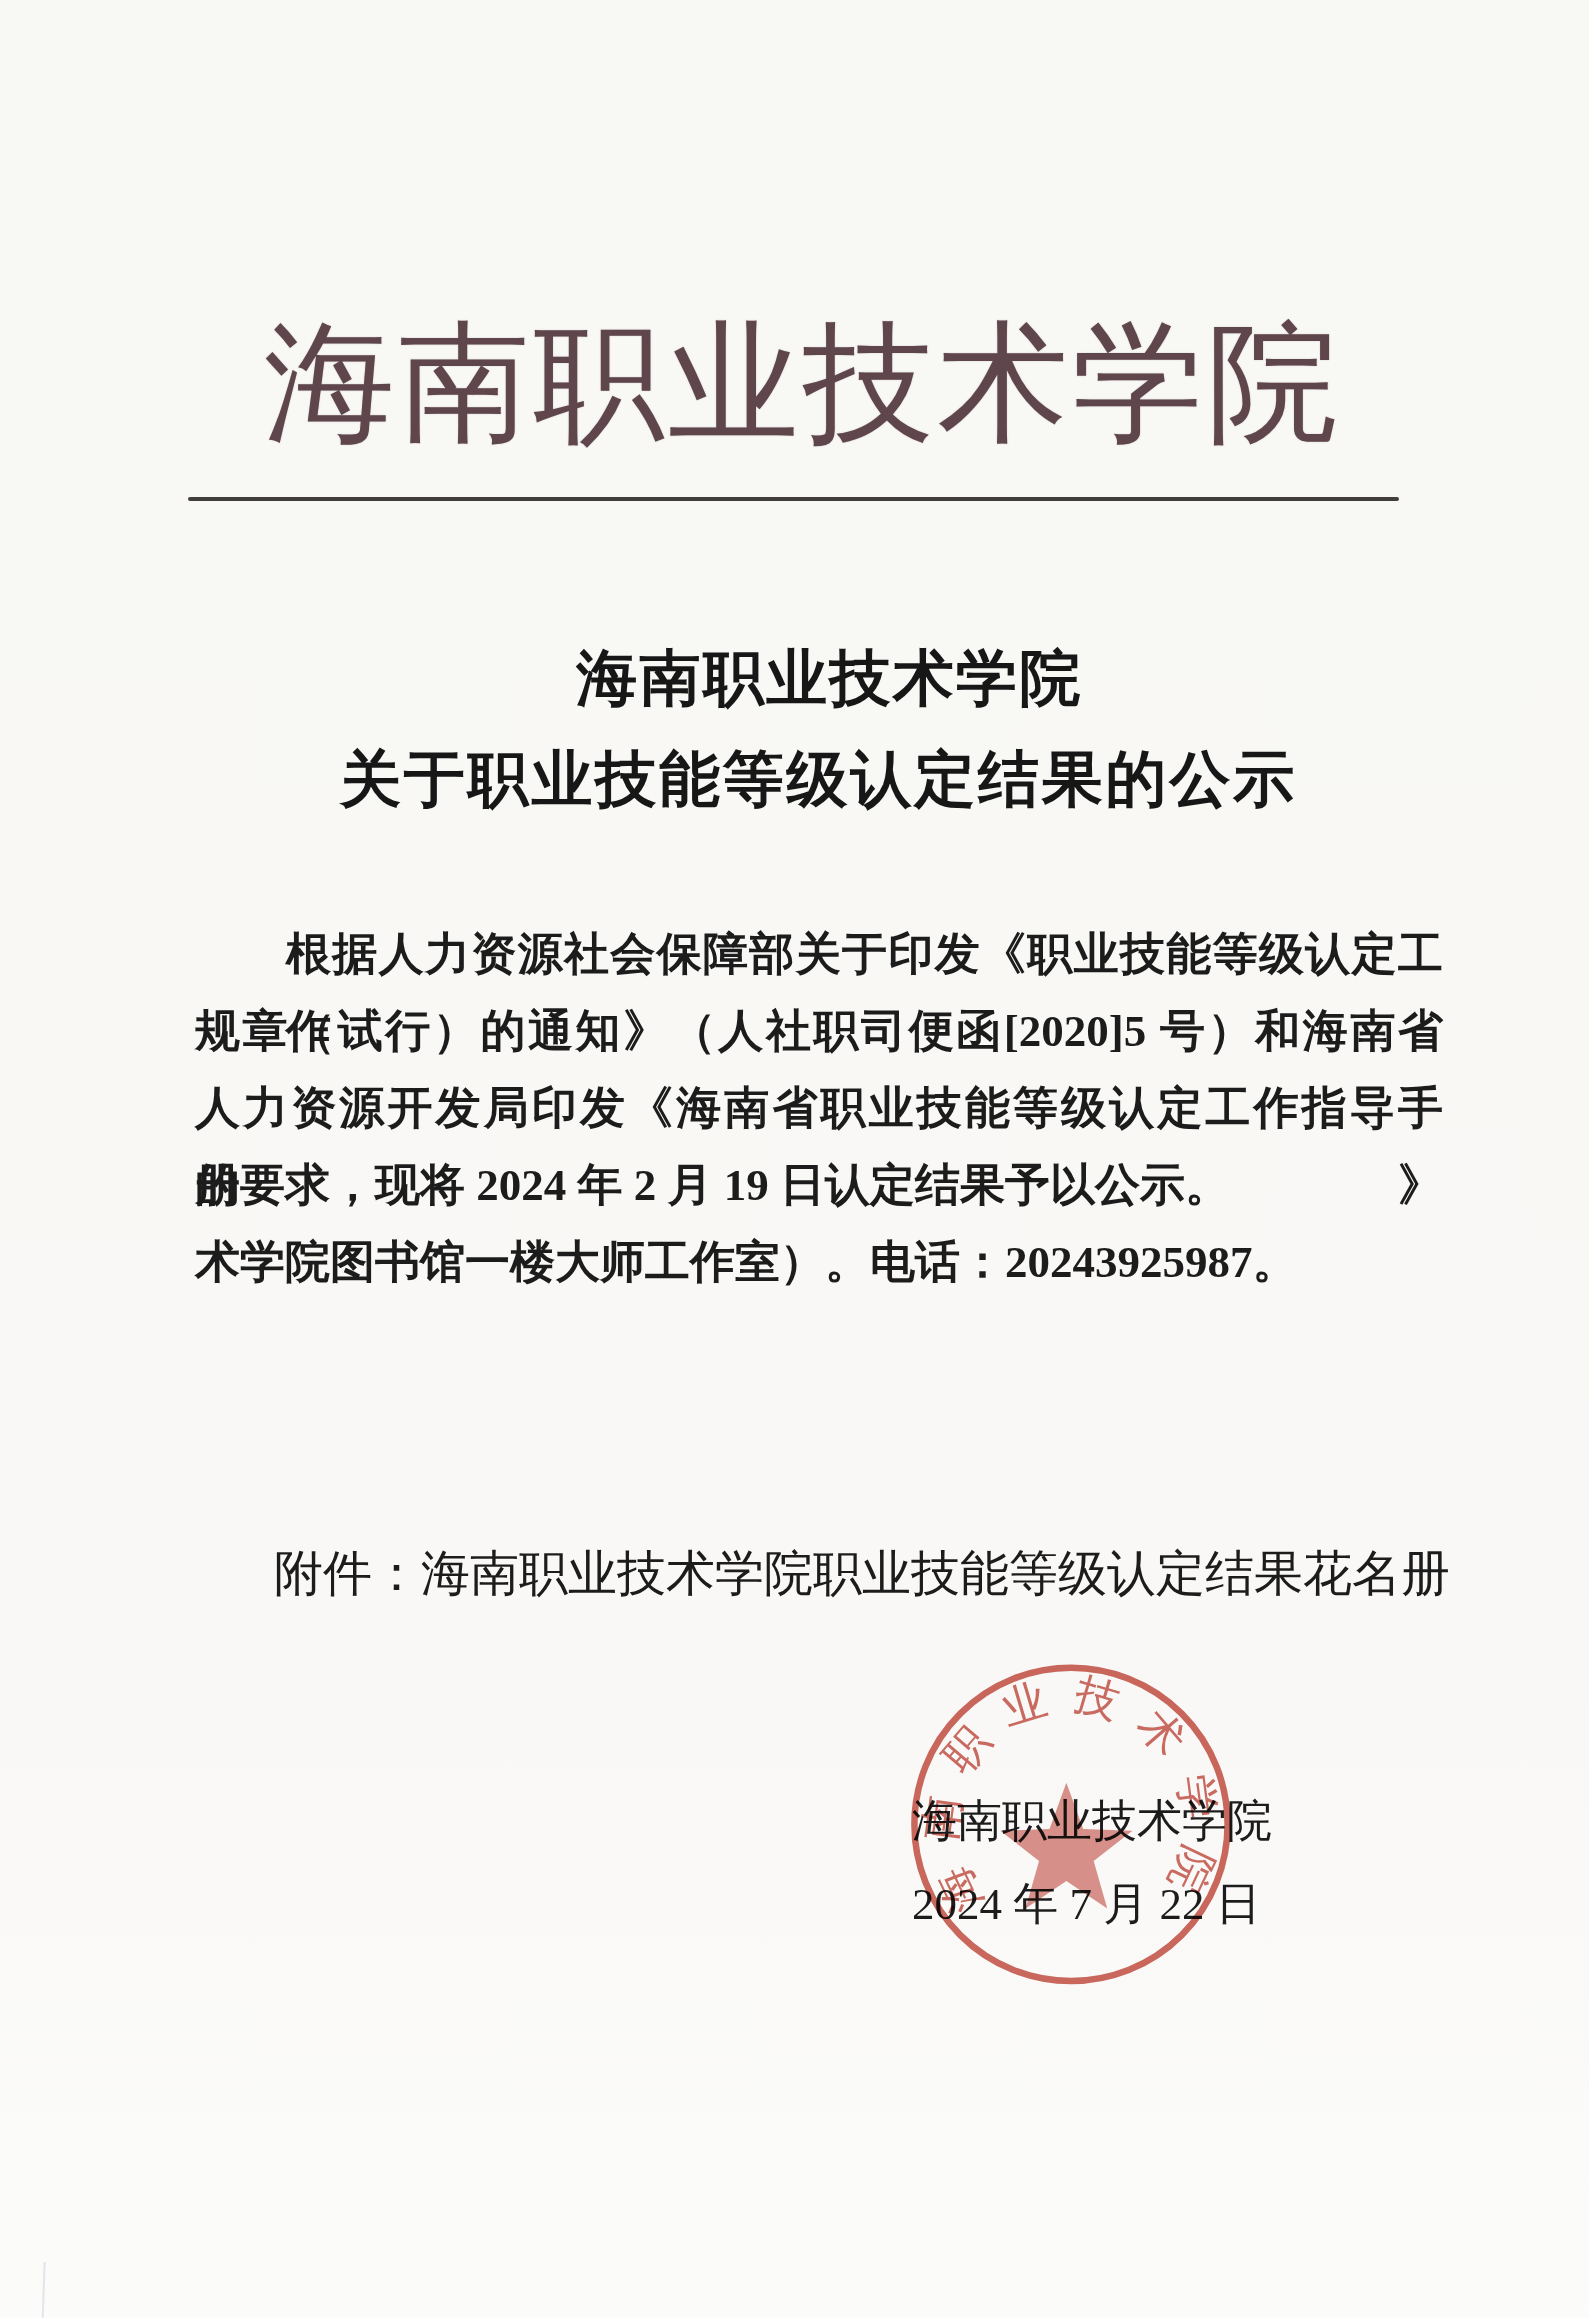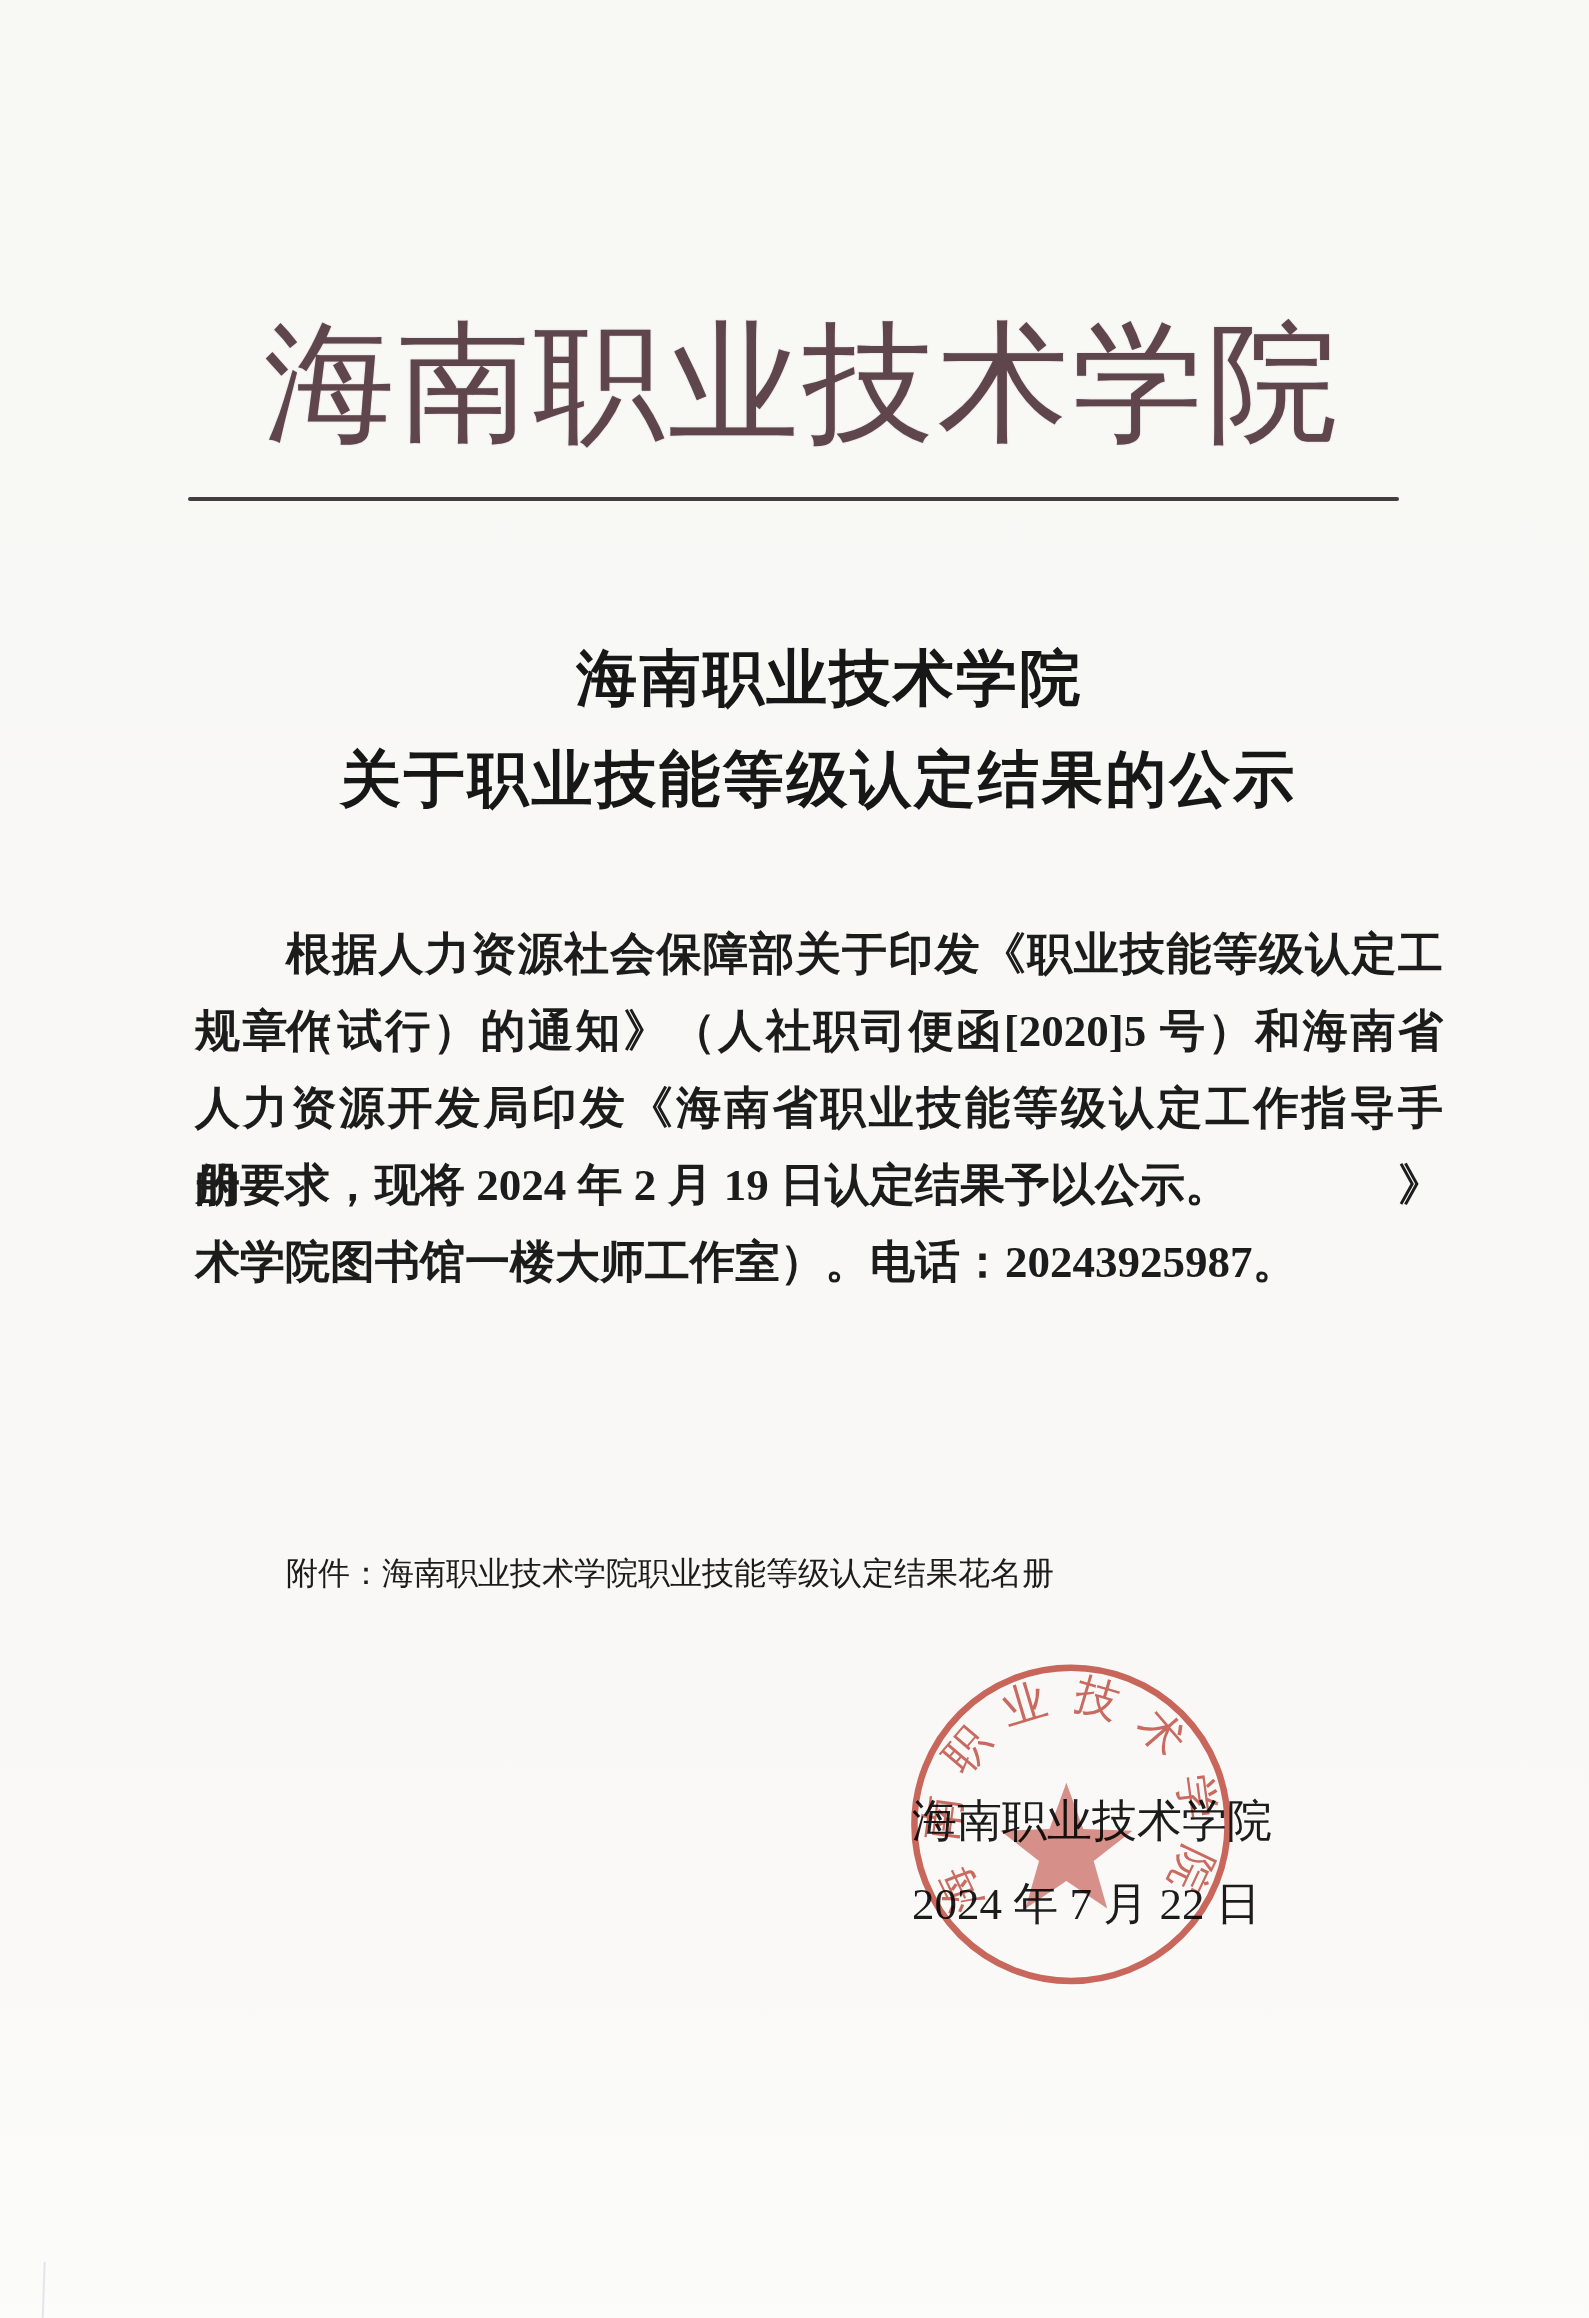--- a/index.html
+++ b/index.html
@@ -90,26 +90,26 @@
     white-space: normal;
     text-align: justify;
     text-align-last: justify;
   }
   .bline.indent {
     padding-left: 91px;
   }
   
   .attachment {
     position: absolute;
-    left: 195px;
+    left: 183px;
     top: 1535px;
     width: 1248px;
     padding-left: 91px;
     box-sizing: border-box;
-    font-size: 32px;
+    font-size: 49px;
     line-height: 77px;
     color: #1c1c1c;
     white-space: nowrap;
   }
   
   .sig-org {
     position: absolute;
     left: 912px;
     top: 1796px;
     font-size: 45px;

